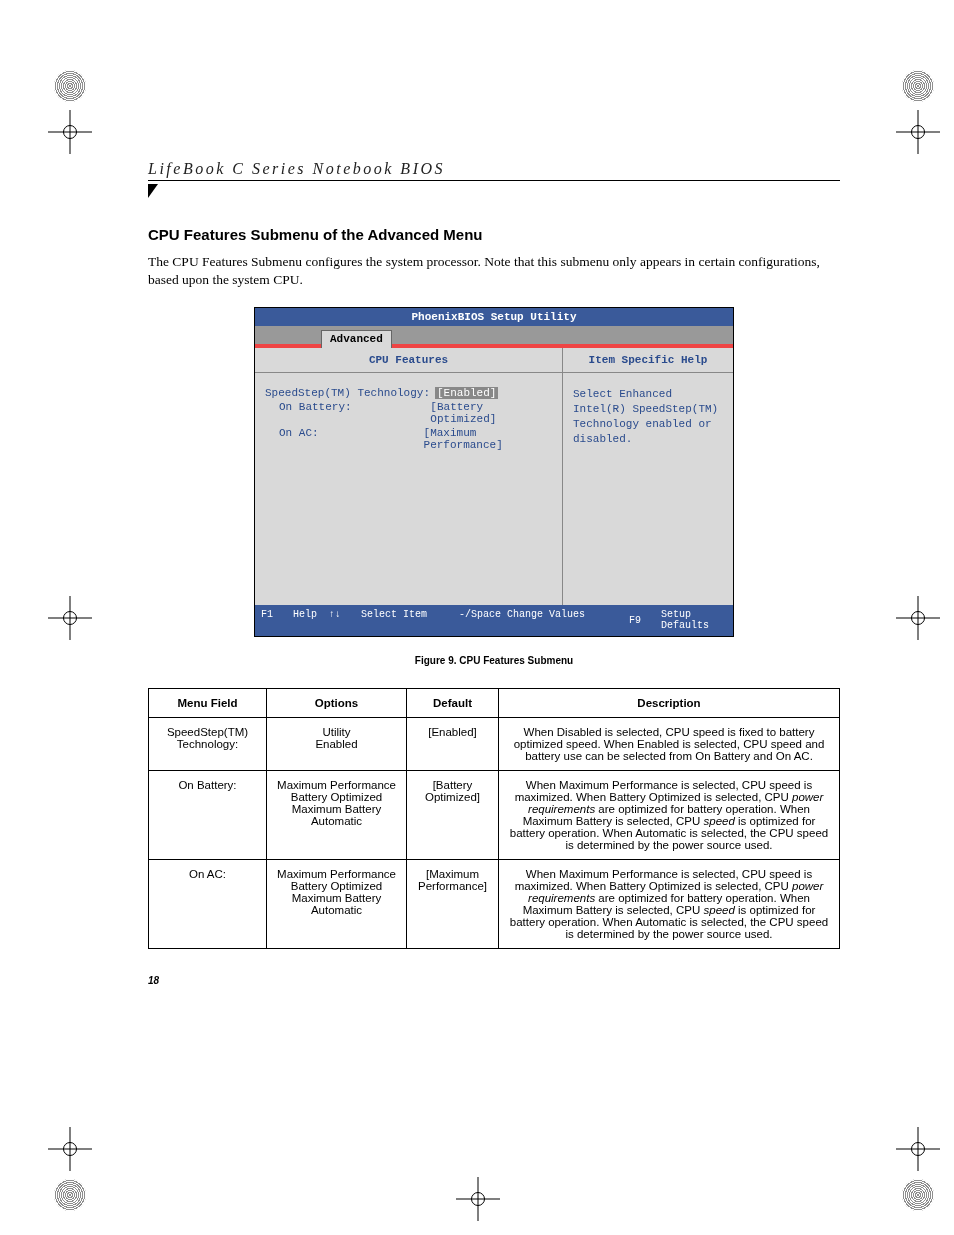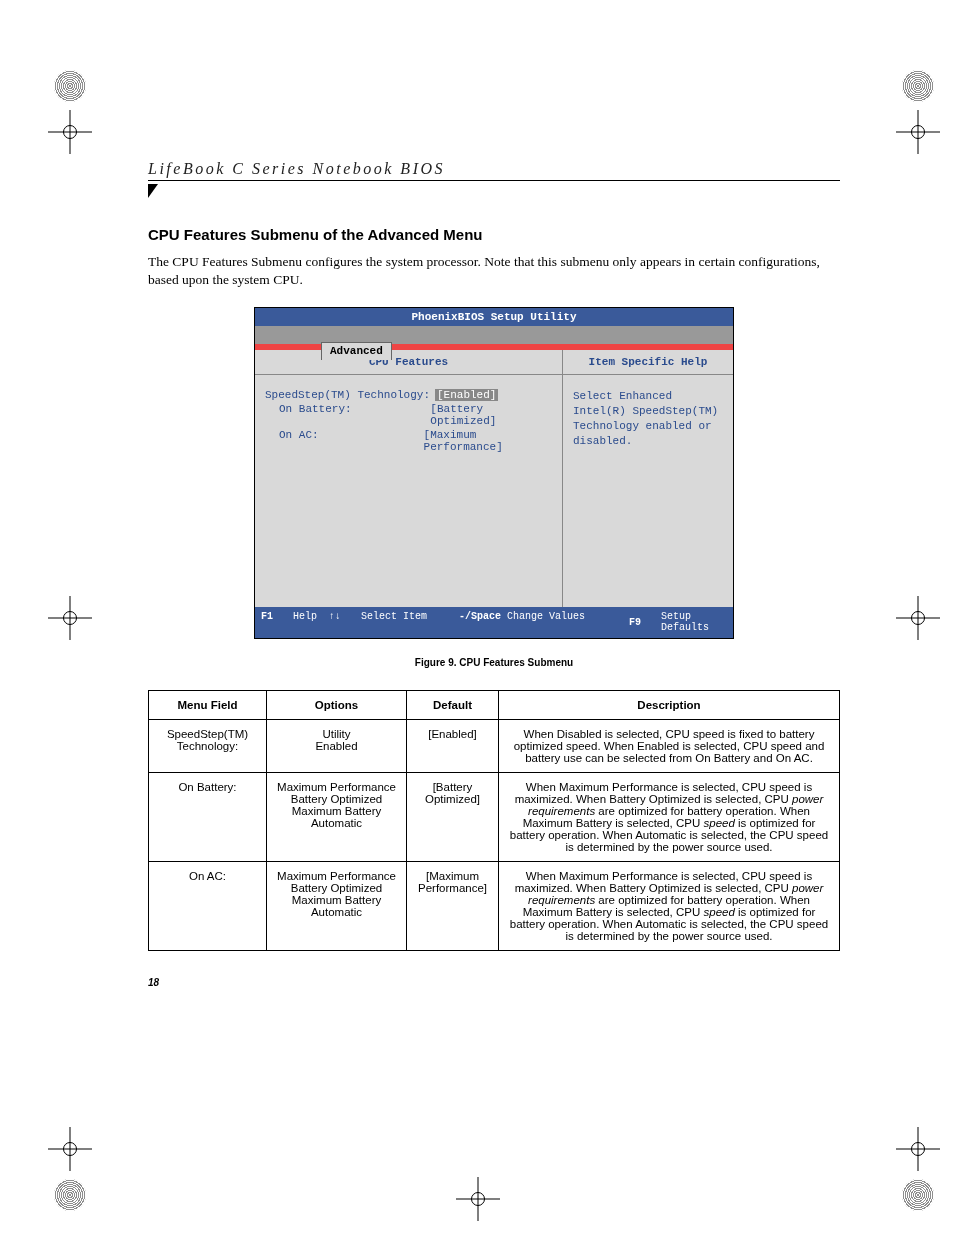--- a/index.html
+++ b/index.html
@@ -85,33 +85,33 @@
     font-weight: bold;
   }
   .bios-tabs {
     background: #999;
     padding: 0;
     height: 18px;
     position: relative;
   }
   .bios-tab {
     position: absolute;
-    left: 66px; top: 16px;
+    left: 66px; top: 4px;
     background: #d9d9d9;
     color: #000;
     padding: 2px 8px;
     height: 18px;
     border: 1px solid #666;
     border-bottom: none;
     font-weight: bold;
   }
   .bios-body {
     display: flex;
     background: #d9d9d9;
-    border-top: 6px solid #ef4444;
+    border-top: 4px solid #ef4444;
   }
   .bios-left {
     flex: 1;
     border-right: 1px solid #888;
   }
   .bios-right {
     width: 170px;
   }
   .bios-panel-title {
     text-align: center;
@@ -136,21 +136,21 @@
     line-height: 1.35;
   }
   .bios-footer {
     background: #3a5a9a;
     color: #fff;
     font-size: 10px;
     padding: 4px 6px 5px 6px;
   }
   .bios-footer-row { display: flex; }
   .bf-cell { display: flex; }
-  .bf-key { color: #fff; font-weight: bold; margin-right: 6px; min-width: 26px; }
+  .bf-key { color: #fff; font-weight: normal; margin-right: 6px; min-width: 26px; }
   .bf1 { width: 68px; }
   .bf2 { width: 130px; }
   .bf3 { width: 170px; }
   .bf4 { flex: 1; align-items: center; }
 
   .fig-caption {
     text-align: center;
     font-family: Liberation Sans, sans-serif;
     font-size: 10px;
     font-weight: bold;

